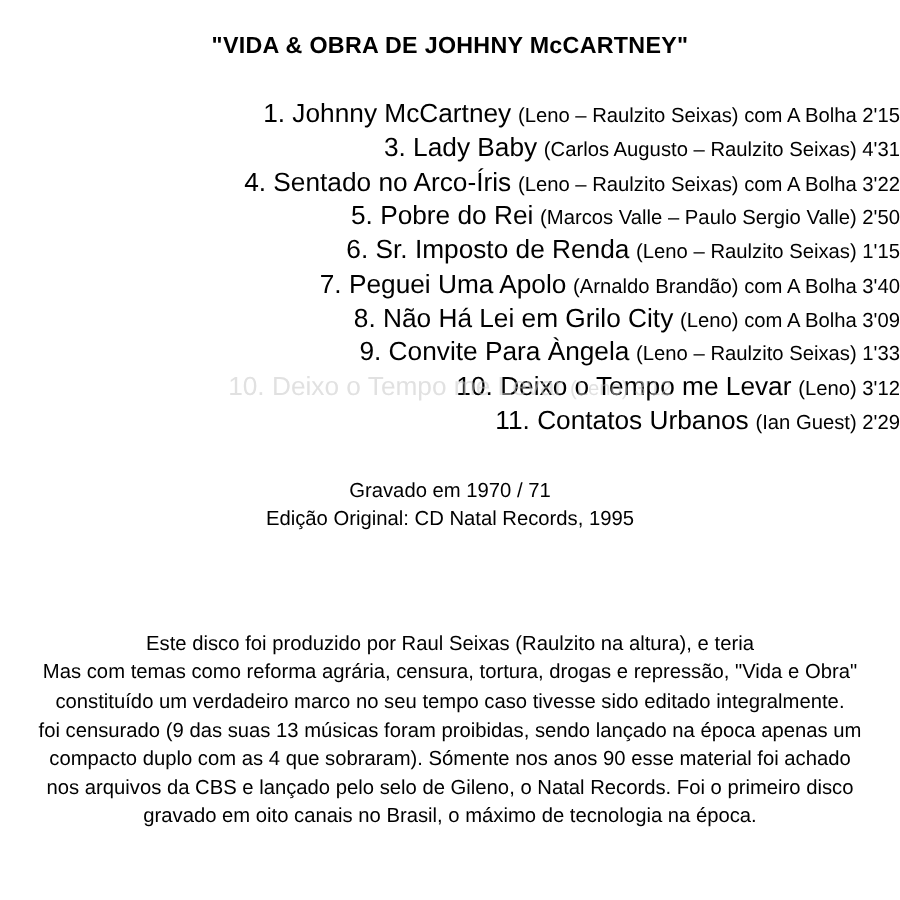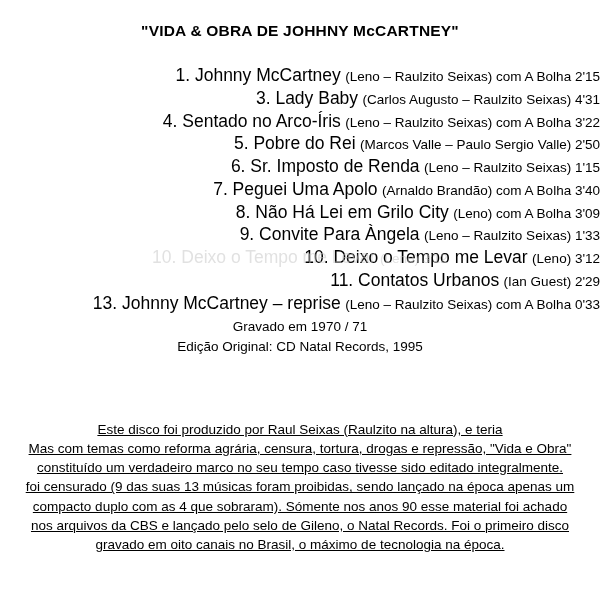--- a/index.html
+++ b/index.html
@@ -47,53 +47,51 @@
     width: 100%;
     text-align: center;
     color: #c9c9c9;
     opacity: 0.55;
     white-space: nowrap;
     pointer-events: none;
   }
   .ghost-line .track-name { font-size: 17.5px; }
   .ghost-line .track-credits { font-size: 13.5px; }
   .release-info {
-    margin-top: 2px;
+    margin-top: 24px;
     font-size: 13.5px;
     line-height: 19.3px;
   }
   .description {
     margin-top: 64px;
     font-size: 13.5px;
     line-height: 19.2px;
   }
   .description .desc-line {
     white-space: nowrap;
-    text-decoration: underline;
   }
 </style>
 </head>
 <body>
 
 <div class="page">
 
   <div class="album-title">"VIDA &amp; OBRA DE JOHHNY McCARTNEY"</div>
 
   <div class="track-list">
     <div class="track-row"><span class="track-name">1. Johnny McCartney</span> <span class="track-credits">(Leno – Raulzito Seixas) com A Bolha 2'15</span></div>
     <div class="track-row"><span class="track-name">3. Lady Baby</span> <span class="track-credits">(Carlos Augusto – Raulzito Seixas) 4'31</span></div>
     <div class="track-row"><span class="track-name">4. Sentado no Arco-Íris</span> <span class="track-credits">(Leno – Raulzito Seixas) com A Bolha 3'22</span></div>
     <div class="track-row"><span class="track-name">5. Pobre do Rei</span> <span class="track-credits">(Marcos Valle – Paulo Sergio Valle) 2'50</span></div>
     <div class="track-row"><span class="track-name">6. Sr. Imposto de Renda</span> <span class="track-credits">(Leno – Raulzito Seixas) 1'15</span></div>
     <div class="track-row"><span class="track-name">7. Peguei Uma Apolo</span> <span class="track-credits">(Arnaldo Brandão) com A Bolha 3'40</span></div>
     <div class="track-row"><span class="track-name">8. Não Há Lei em Grilo City</span> <span class="track-credits">(Leno) com A Bolha 3'09</span></div>
     <div class="track-row"><span class="track-name">9. Convite Para Àngela</span> <span class="track-credits">(Leno – Raulzito Seixas) 1'33</span></div>
     <div class="track-row"><span class="track-name">10. Deixo o Tempo me Levar</span> <span class="track-credits">(Leno) 3'12</span></div>
     <div class="track-row"><span class="track-name">11. Contatos Urbanos</span> <span class="track-credits">(Ian Guest) 2'29</span></div>
-    <div class="track-row"><span class="track-name">13. Johnny McCartney – reprise</span> <span class="track-credits">(Leno – Raulzito Seixas) com A Bolha 0'33</span></div>
   </div>
 
   <div class="ghost-line"><span class="track-name">10. Deixo o Tempo me Levar</span> <span class="track-credits">(Leno) 3'12</span></div>
 
   <div class="release-info">
     <div>Gravado em 1970 / 71</div>
     <div>Edição Original: CD Natal Records, 1995</div>
   </div>
 
   <div class="description">

